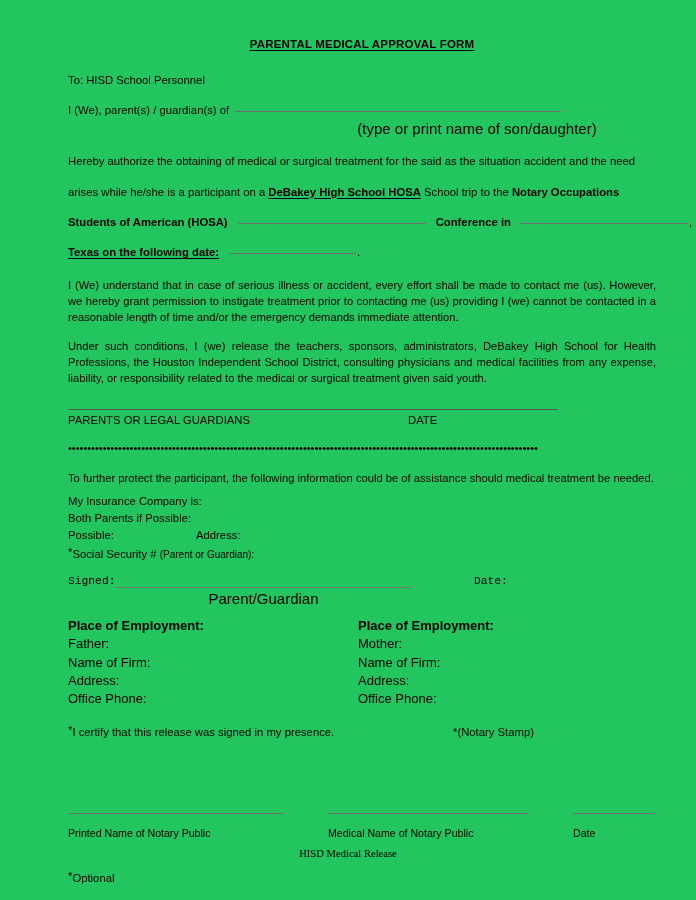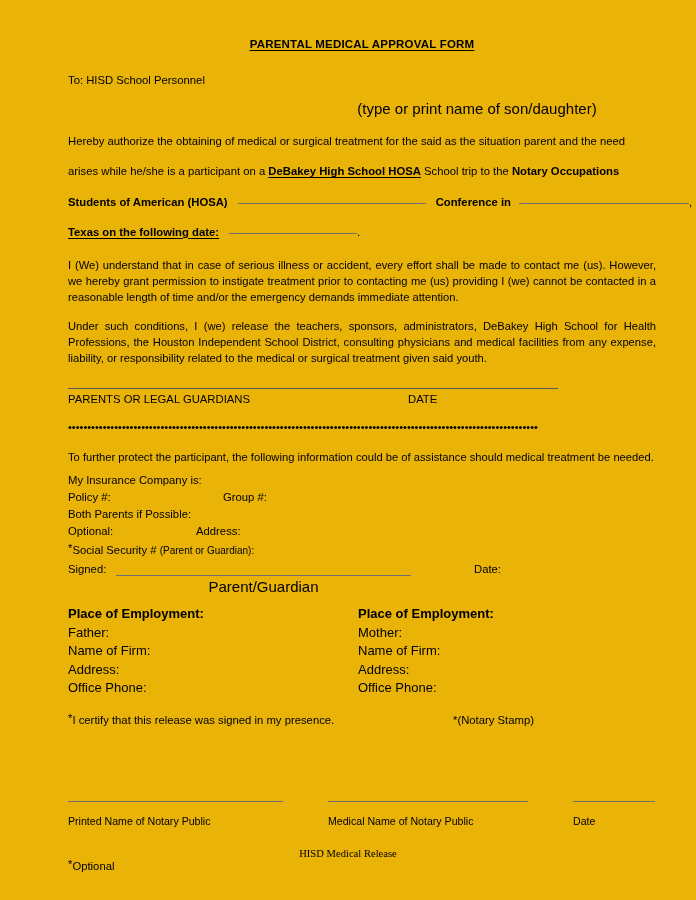--- a/index.html
+++ b/index.html
@@ -13,21 +13,21 @@
     position: relative;
     font-family: "Liberation Sans", sans-serif;
     color: #000000;
     overflow: hidden;
   }
   .page {
     position: absolute;
     left: 0; top: 0;
     width: 696px;
     height: 900px;
-    background: #eab308;
+    background: #22c55e;
   }
   .doc {
     position: absolute;
     left: 68px;
     top: 38px;
     width: 588px;
   }
 
   
   .title {
@@ -125,24 +125,27 @@
 
 <div class="page">
   <div class="doc">
 
     <div class="title"><span>PARENTAL MEDICAL APPROVAL FORM</span></div>
 
     <div class="row">
       <span>To: HISD School Personnel</span>
     </div>
 
+    <div style="margin-bottom:2px;">
+      <span class="line-text">I (We), parent(s) / guardian(s) of</span><span class="rule" style="width:326px; margin-left:6px;"></span>
+    </div>
     <div class="caption" style="margin-left:246px; width:326px; margin-bottom:14px;">(type or print name of son/daughter)</div>
 
     <div style="margin-bottom:12px;">
-      <span class="line-text">Hereby authorize the obtaining of medical or surgical treatment for the said as the situation parent and the need</span>
+      <span class="line-text">Hereby authorize the obtaining of medical or surgical treatment for the said as the situation accident and the need</span>
     </div>
 
     <div style="margin-bottom:12px;">
       <span class="line-text">arises while he/she is a participant on a </span><span class="line-text bu">DeBakey High School HOSA</span><span class="line-text"> School trip to the </span><span class="line-text b">Notary Occupations</span>
     </div>
 
     <div style="margin-bottom:12px; white-space:nowrap;">
       <span class="line-text b">Students of American (HOSA)</span><span class="rule" style="width:188px; margin-left:10px; margin-right:10px;"></span><span class="line-text b">Conference in</span><span class="rule" style="width:170px; margin-left:8px;"></span><span class="line-text">,</span>
     </div>
 
@@ -160,39 +163,35 @@
     </div>
 
     <div class="dotsep" style="margin-top:12px; margin-bottom:16px; width:470px;">••••••••••••••••••••••••••••••••••••••••••••••••••••••••••••••••••••••••••••••••••••••••••••••••••••••••••••••••••••••••••••••••••••</div>
 
     <div class="para" style="text-align:left; margin-bottom:6px;">To further protect the participant, the following information could be of assistance should medical treatment be needed.</div>
 
     <div class="info-line">
       <span>My Insurance Company is:</span>
     </div>
 
-    <div class="info-line">
-      <span style="position:absolute; left:0; top:0;">Policy #:</span>
-      <span style="position:absolute; left:155px; top:0;">Group #:</span>
-    </div>
 
     <div class="info-line">
       <span>Both Parents if Possible:</span>
     </div>
 
     <div class="info-line">
-      <span style="position:absolute; left:0; top:0;">Optional:</span>
+      <span style="position:absolute; left:0; top:0;">Possible:</span>
       <span style="position:absolute; left:128px; top:0;">Address:</span>
     </div>
 
     <div class="info-line" style="height:22px;">
       <span class="sup-star">*</span><span>Social Security # </span><span class="small">(Parent or Guardian):</span>
     </div>
 
-    <div style="position:relative; height:16px; ">
+    <div style="position:relative; height:16px; margin-top:8px;font-family:Liberation Mono, monospace;">
       <span class="line-text" style="position:absolute; left:0; top:0;">Signed:</span>
       <span class="rule" style="position:absolute; left:48px; top:13px; width:295px;"></span>
       <span class="line-text" style="position:absolute; left:406px; top:0;">Date:</span>
     </div>
     <div class="caption" style="margin-left:48px; width:295px; margin-bottom:10px;">Parent/Guardian</div>
 
     <div class="cols" style="height:98px;">
       <div class="col-l">
         <div class="emp-line b">Place of Employment:</div>
         <div class="emp-line">Father:</div>

